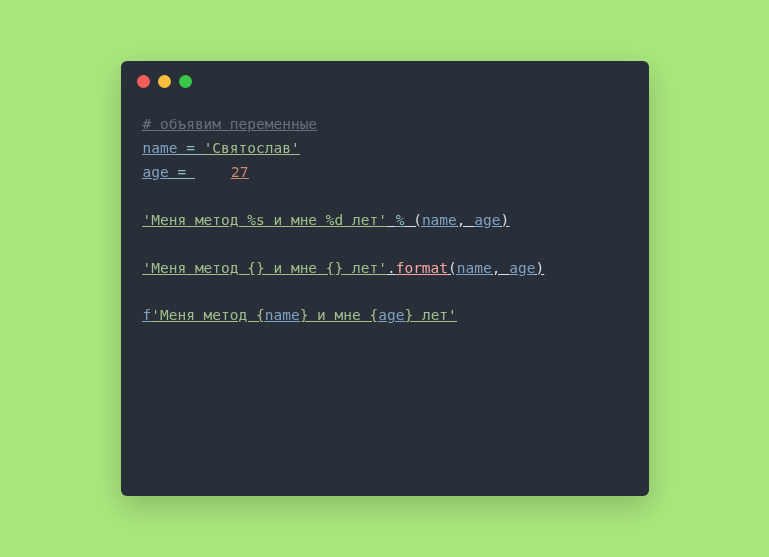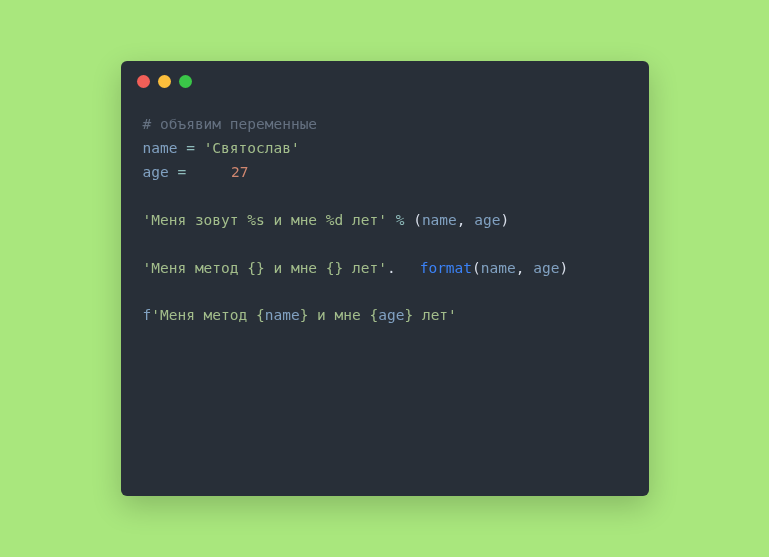--- a/index.html
+++ b/index.html
@@ -1,18 +1,19 @@
 <!DOCTYPE html>
 <html><head>
   <meta charset="utf-8">
   <style>
     * {
       margin: 0;
       padding: 0;
       box-sizing: border-box;
+      text-decoration: underline;
     }
     body {
       width: 769px;
       height: 557px;
       background-color: #a9e77d;
       display: flex;
       align-items: center;
       justify-content: center;
       font-family: 'Menlo', 'Monaco', 'Consolas', monospace;
     }
@@ -48,36 +49,36 @@
     .code-line {
       white-space: pre;
       min-height: 1.65em;
     }
     .tok-comment { color: #657181; }
     .tok-var { color: #81a1c1; }
     .tok-op { color: #8fbcbb; }
     .tok-string { color: #a3be8c; margin-top: 32px; }
     .tok-number { color: #d08770; margin-left: 36px; }
     .tok-punc { color: #d8dee9; }
-    .tok-func { color: #3b82f6; margin-left: 24px; }
+    .tok-func { color: #fca5a5; }
     .tok-fprefix { color: #81a1c1; }
   </style>
 </head>
 <body>
 
 <div class="terminal">
   <div class="titlebar">
     <div class="dot dot-red"></div>
     <div class="dot dot-yellow"></div>
     <div class="dot dot-green"></div>
   </div>
   <div class="code-area">
     <div class="code-line"><span class="tok-comment"># объявим переменные</span></div>
     <div class="code-line"><span class="tok-var">name</span><span class="tok-op"> = </span><span class="tok-string">'Святослав'</span></div>
     <div class="code-line"><span class="tok-var">age</span><span class="tok-op"> = </span><span class="tok-number">27</span></div>
     <div class="code-line"></div>
-    <div class="code-line"><span class="tok-string">'Меня зовут %s и мне %d лет'</span><span class="tok-punc"> </span><span class="tok-op">%</span><span class="tok-punc"> </span><span class="tok-punc">(</span><span class="tok-var">name</span><span class="tok-punc">, </span><span class="tok-var">age</span><span class="tok-punc">)</span></div>
+    <div class="code-line"><span class="tok-string">'Меня метод %s и мне %d лет'</span><span class="tok-punc"> </span><span class="tok-op">%</span><span class="tok-punc"> </span><span class="tok-punc">(</span><span class="tok-var">name</span><span class="tok-punc">, </span><span class="tok-var">age</span><span class="tok-punc">)</span></div>
     <div class="code-line"></div>
     <div class="code-line"><span class="tok-string">'Меня метод {} и мне {} лет'</span><span class="tok-punc">.</span><span class="tok-func">format</span><span class="tok-punc">(</span><span class="tok-var">name</span><span class="tok-punc">, </span><span class="tok-var">age</span><span class="tok-punc">)</span></div>
     <div class="code-line"></div>
     <div class="code-line"><span class="tok-fprefix">f</span><span class="tok-string">'Меня метод {</span><span class="tok-var">name</span><span class="tok-string">} и мне {</span><span class="tok-var">age</span><span class="tok-string">} лет'</span></div>
   </div>
 </div>
 
 </body></html>

